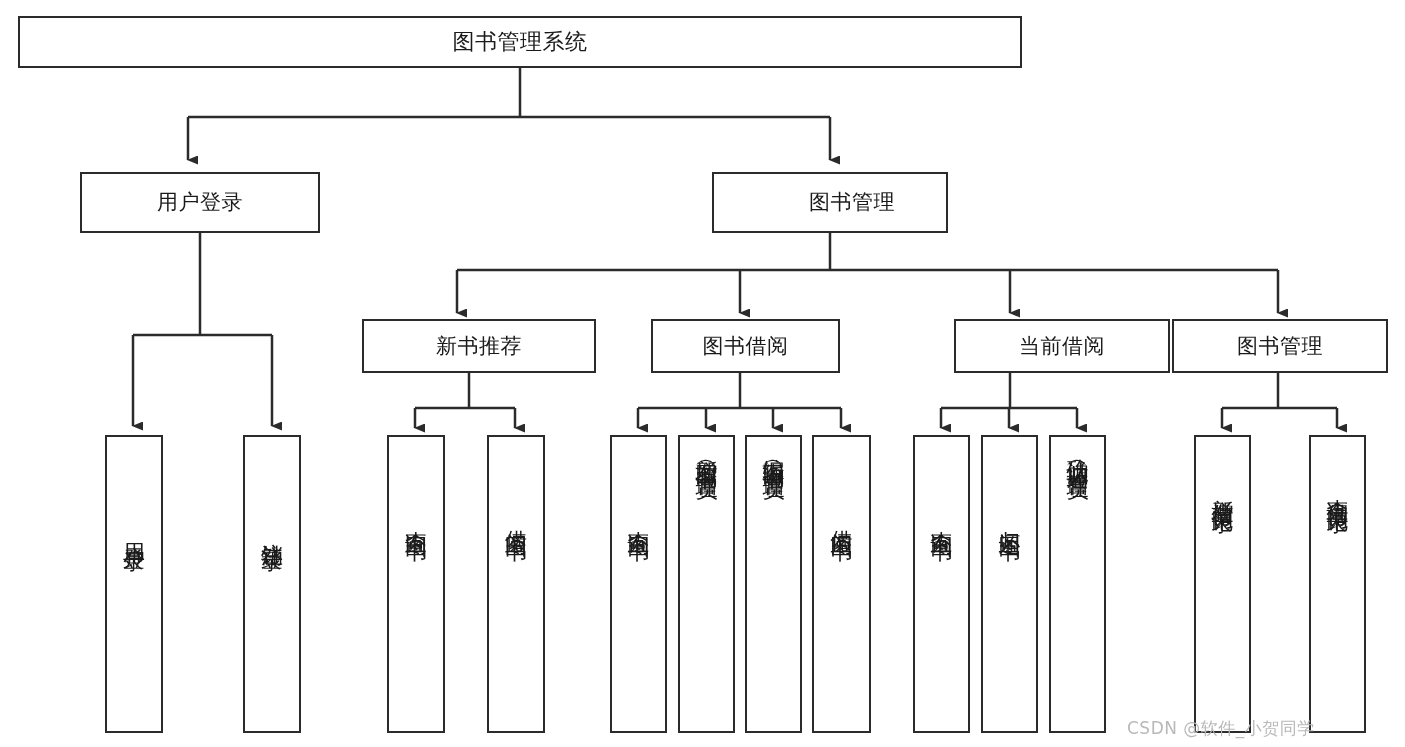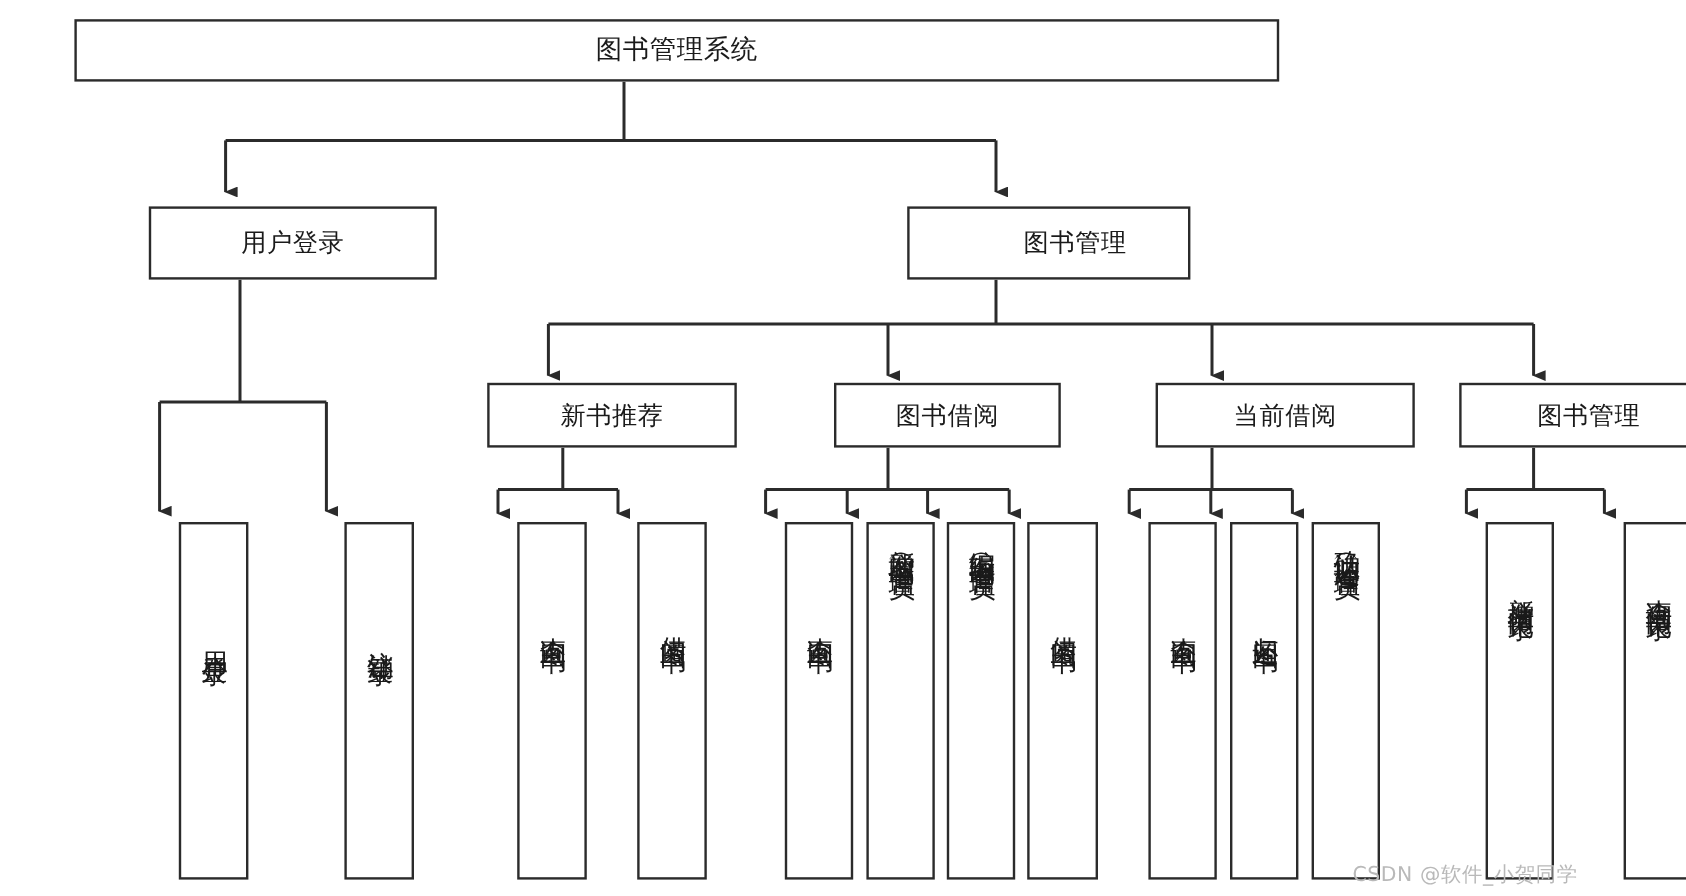--- a/index.html
+++ b/index.html
@@ -28,21 +28,20 @@
   }
   .node {
     position: absolute;
     box-sizing: border-box;
     background: #ffffff;
     border: 2.5px solid #2b2b2b;
     display: flex;
     align-items: center;
     justify-content: center;
     z-index: 2;
-    margin-left: 44px;
   }
   .node-label {
     font-size: 21px;
     color: #1a1a1a;
     line-height: 1.15;
     letter-spacing: 0.5px;
     white-space: nowrap;
     text-align: center;
   }
   .node.level-0 .node-label {
@@ -142,29 +141,29 @@
   </div>
 
   <div class="node level-1" style="left:80px; top:172px; width:240px; height:61px;">
     <span class="node-label">用户登录</span>
   </div>
 
   <div class="node level-1" style="left:712px; top:172px; width:236px; height:61px;padding-left:44px;">
     <span class="node-label">图书管理</span>
   </div>
 
-  <div class="node level-2" style="left:362px; top:319px; width:208px; height:54px;justify-content:center;">
+  <div class="node level-2" style="left:362px; top:319px; width:234px; height:54px;justify-content:center;">
     <span class="node-label">新书推荐</span>
   </div>
 
   <div class="node level-2" style="left:651px; top:319px; width:189px; height:54px;">
     <span class="node-label">图书借阅</span>
   </div>
 
-  <div class="node level-2" style="left:919px; top:319px; width:216px; height:54px;">
+  <div class="node level-2" style="left:954px; top:319px; width:216px; height:54px;">
     <span class="node-label">当前借阅</span>
   </div>
 
   <div class="node level-2" style="left:1172px; top:319px; width:216px; height:54px;">
     <span class="node-label">图书管理</span>
   </div>
 
   <div class="node leaf short" style="left:105px; top:435px; width:58px; height:298px; padding-top:88px;">
     <span class="node-label">用户登录</span>
   </div>

